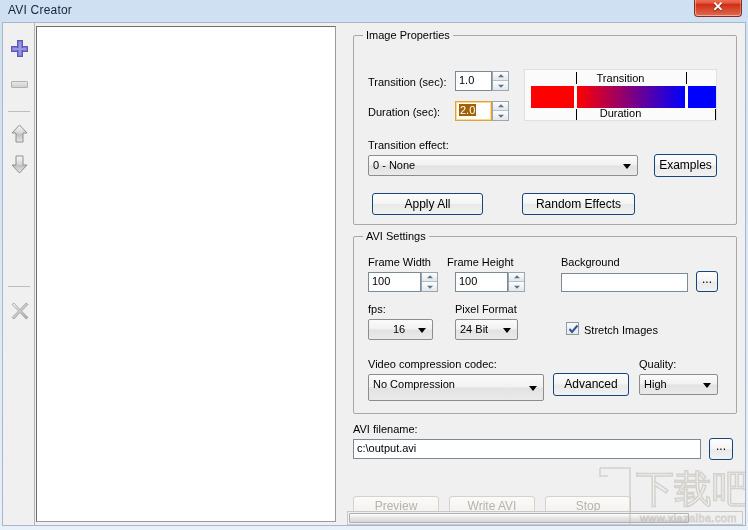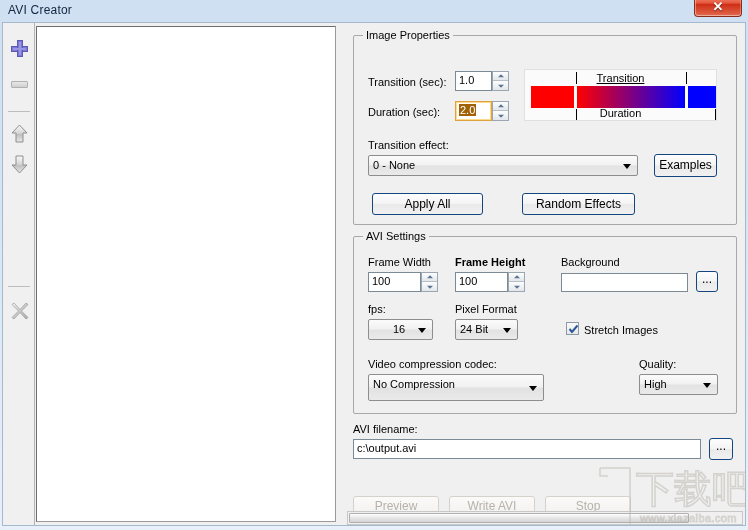--- a/index.html
+++ b/index.html
@@ -271,21 +271,21 @@
         <div class="spin" style="left:138px;top:65px;height:20px;">
           <div>
               <span class="tri up"></span>
             </div>
           <div>
               <span class="tri dn"></span>
             </div>
         </div>
 
         <div class="preview" style="left:170px;top:33px;width:193px;height:52px;">
-          <div class="pv-lbl" style="top:2px;text-decoration:underline;">Transition</div>
+          <div class="pv-lbl" style="top:2px;">Transition</div>
           <div class="pv-lbl" style="bottom:1px;">Duration</div>
           <div class="pv-swatch" style="left:6px;top:16px;width:43px;height:22px;background:#ff0000;"></div>
           <div class="pv-swatch" style="left:52px;top:16px;width:108px;height:22px;background:linear-gradient(to right,#ff0000,#0000ff);"></div>
           <div class="pv-swatch" style="left:163px;top:16px;width:28px;height:22px;background:#0000ff;"></div>
           <div class="pv-tick" style="left:51px;top:2px;height:12px;"></div>
           <div class="pv-tick" style="left:161px;top:2px;height:12px;"></div>
           <div class="pv-tick" style="left:51px;top:39px;height:11px;"></div>
           <div class="pv-tick" style="left:190px;top:39px;height:11px;"></div>
         </div>
 
@@ -313,21 +313,21 @@
         <div class="tinput" style="left:14px;top:35px;width:53px;height:20px;">100</div>
         <div class="spin" style="left:67px;top:35px;height:20px;">
           <div>
               <span class="tri up"></span>
             </div>
           <div>
               <span class="tri dn"></span>
             </div>
         </div>
 
-        <div class="lbl" style="left:101px;top:19px;font-weight:bold;">Frame Height</div>
+        <div class="lbl" style="left:93px;top:19px;">Frame Height</div>
         <div class="tinput" style="left:101px;top:35px;width:53px;height:20px;">100</div>
         <div class="spin" style="left:154px;top:35px;height:20px;">
           <div>
               <span class="tri up"></span>
             </div>
           <div>
               <span class="tri dn"></span>
             </div>
         </div>
 
@@ -353,20 +353,23 @@
           <svg width="11" height="11" viewBox="0 0 11 11">
             <path d="M1.5 5 L4 8 L9.5 1.5" fill="none" stroke="#2b5797" stroke-width="2"></path>
           </svg>
         </div>
         <div class="lbl" style="left:230px;top:87px;">Stretch Images</div>
 
         <div class="lbl" style="left:14px;top:121px;">Video compression codec:</div>
         <div class="combo" style="left:14px;top:137px;width:176px;height:27px;">
           <span>No Compression</span>
           <span class="arw"></span>
+        </div>
+        <div class="btn" style="left:199px;top:136px;width:76px;height:23px;line-height:21px;">
+          <span>Advanced</span>
         </div>
 
         <div class="lbl" style="left:285px;top:121px;">Quality:</div>
         <div class="combo" style="left:285px;top:137px;width:79px;height:21px;">
           <span>High</span>
           <span class="arw"></span>
         </div>
       </div>
 
       <div class="lbl" style="left:10px;top:400px;">AVI filename:</div>

